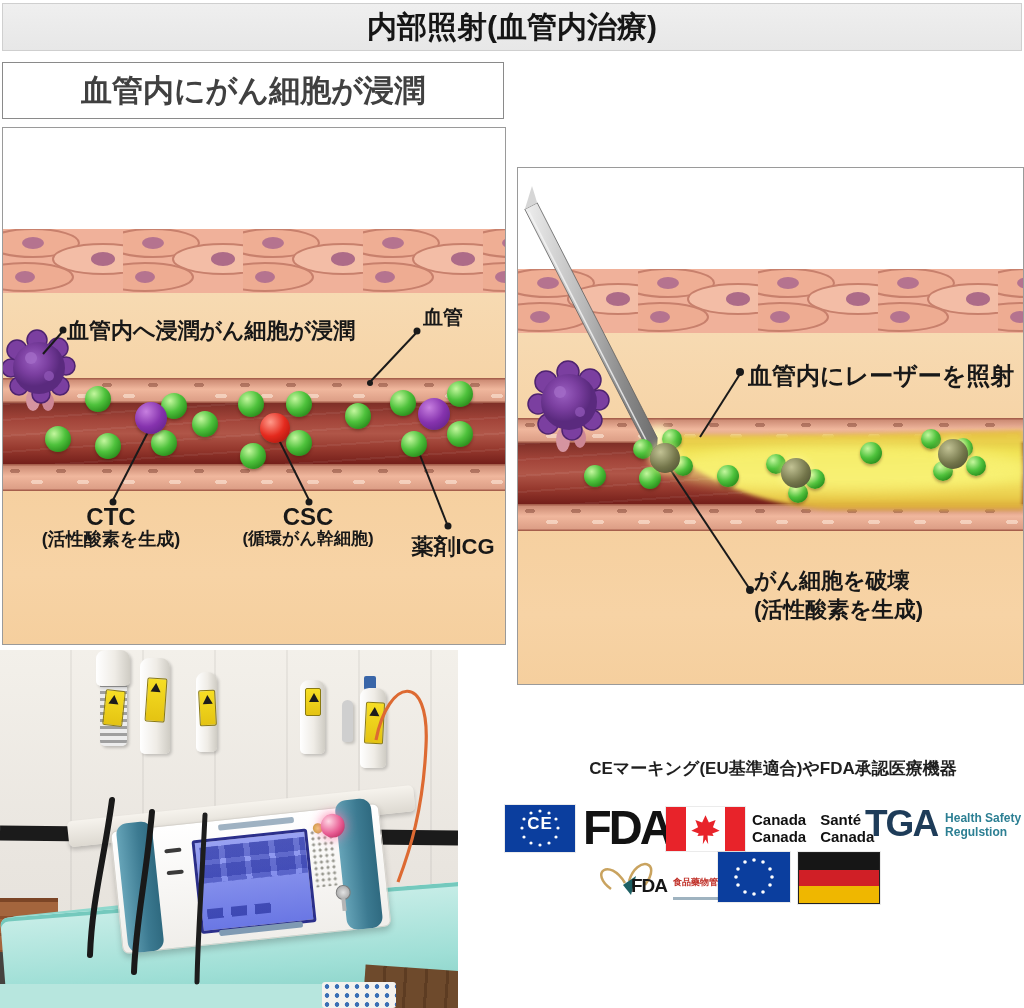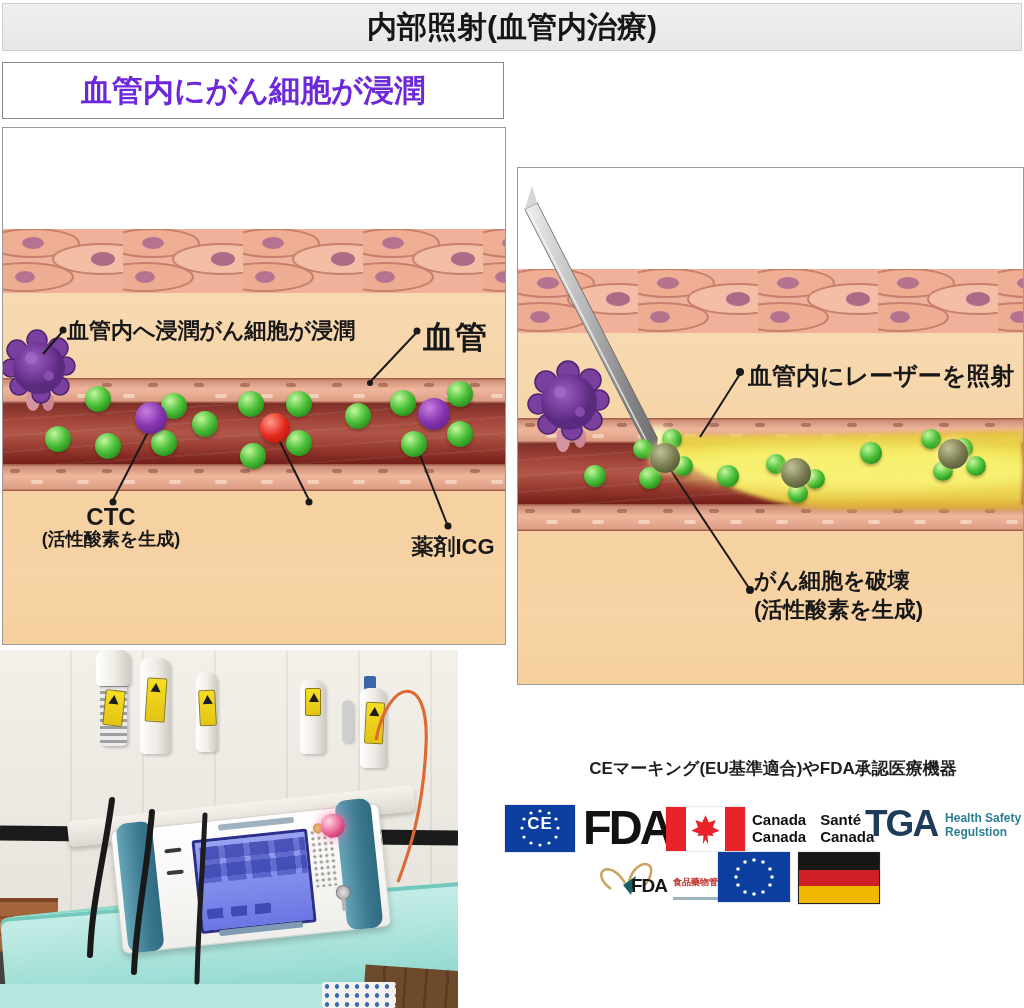--- a/index.html
+++ b/index.html
@@ -6,21 +6,21 @@
     font-family:"Liberation Sans","DejaVu Sans",sans-serif;color:#1a1a1a;}
   .abs{position:absolute;}
   #page{position:relative;width:1024px;height:1008px;background:#fff;}
 
   
   #title-bar{left:2px;top:3px;width:1018px;height:46px;background:linear-gradient(180deg,#efefef,#e7e7e7);
     border:1px solid #cfcfcf;text-align:center;line-height:46px;font-size:30px;font-weight:600;color:#161616;}
 
   
   .hdr{top:62px;height:55px;background:#fff;border:1px solid #8a8a8a;text-align:center;line-height:55px;
-    font-size:31px;font-weight:600;color:#6d28d9;}
+    font-size:31px;font-weight:600;color:#404040;}
   #hdr-left{left:2px;width:500px;}
   #hdr-right{left:517px;width:505px;}
 
   
   .panel{top:127px;height:516px;background:#fff;border:1px solid #9a9a9a;overflow:hidden;}
   #panel-left{left:2px;width:502px;}
   #panel-right{left:517px;width:505px;margin-top:40px;}
 
   .tissue{left:0;top:101px;width:100%;height:64px;}
   .peach{left:0;top:165px;width:100%;height:351px;
@@ -35,21 +35,21 @@
   .wall-top{top:250px;}
   .wall-bottom{top:336px;height:27px;}
   .lumen{left:0;top:275px;width:100%;height:61px;
     background-image:repeating-linear-gradient(176deg,rgba(255,255,255,.06) 0 2px,rgba(0,0,0,0) 2px 16px),
       linear-gradient(180deg,#7e2f27,#a3453a 28%,#b05648 50%,#96392e 75%,#741f1a);}
 
   .leader{left:0;top:0;width:100%;height:100%;pointer-events:none;}
 
   .jp-label{position:absolute;color:#181818;font-weight:600;white-space:nowrap;}
   .lbl-invasion{left:64px;top:188px;font-size:22px;}
-  .lbl-vessel{left:420px;top:188px;font-size:32px;}
+  .lbl-vessel{left:420px;top:176px;font-size:20px;}
   .lbl-ctc{left:38px;top:376px;width:140px;text-align:center;font-size:24px;line-height:1.1;}
   .lbl-csc{left:226px;top:376px;width:158px;text-align:center;font-size:24px;line-height:1.1;}
   .lbl-sub{display:block;font-size:18px;font-weight:600;}
   .lbl-icg{left:404px;top:404px;width:92px;text-align:center;font-size:22px;}
   .lbl-laser{left:230px;top:192px;font-size:24px;}
   .lbl-destroy{left:236px;top:399px;font-size:22px;line-height:1.3;white-space:nowrap;}
 
   .sphere{position:absolute;border-radius:50%;transform:translate(-50%,-50%);}
   .sphere.green{background:radial-gradient(circle at 35% 30%,#c4f79e,#4ec23c 45%,#2e9420 75%,#1f7013);
     box-shadow:0 2px 3px rgba(60,20,10,.35);}
@@ -237,20 +237,24 @@
         <div class="sphere purple" style="left: 431px; top: 286px; height: 32px; width: 32px;"></div>
         <div class="sphere red" style="left: 272px; top: 300px; height: 30px; width: 30px;"></div>
       </div>
 
     <div class="jp-label lbl-invasion">血管内へ浸潤がん細胞が浸潤</div>
     <div class="jp-label lbl-vessel">血管</div>
     <div class="jp-label lbl-ctc">
       <span>CTC</span>
       <span class="lbl-sub">(活性酸素を生成)</span>
     </div>
+    <div class="jp-label lbl-csc">
+      <span>CSC</span>
+      <span class="lbl-sub" style="font-size:17px">(循環がん幹細胞)</span>
+    </div>
     <div class="jp-label lbl-icg">薬剤ICG</div>
   </div>
 
   <div id="panel-right" class="abs panel">
     <svg class="abs tissue" width="505" height="64">
       <rect width="505" height="64" fill="url(#cells)"></rect>
     </svg>
     <div class="abs peach"></div>
     <div class="abs wall wall-top"></div>
     <div class="abs lumen"></div>

